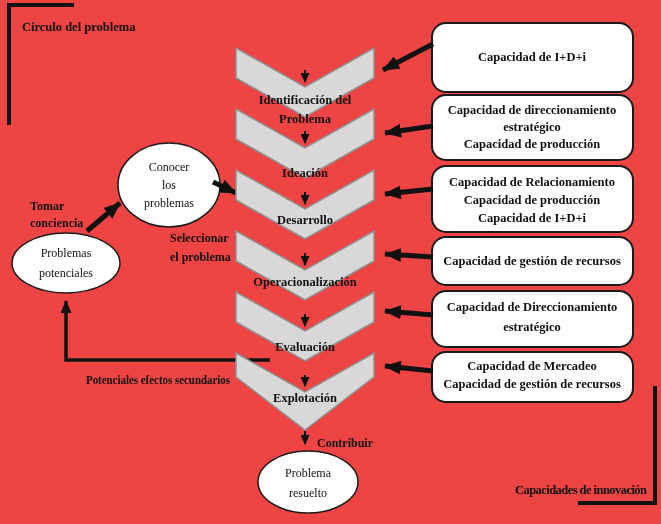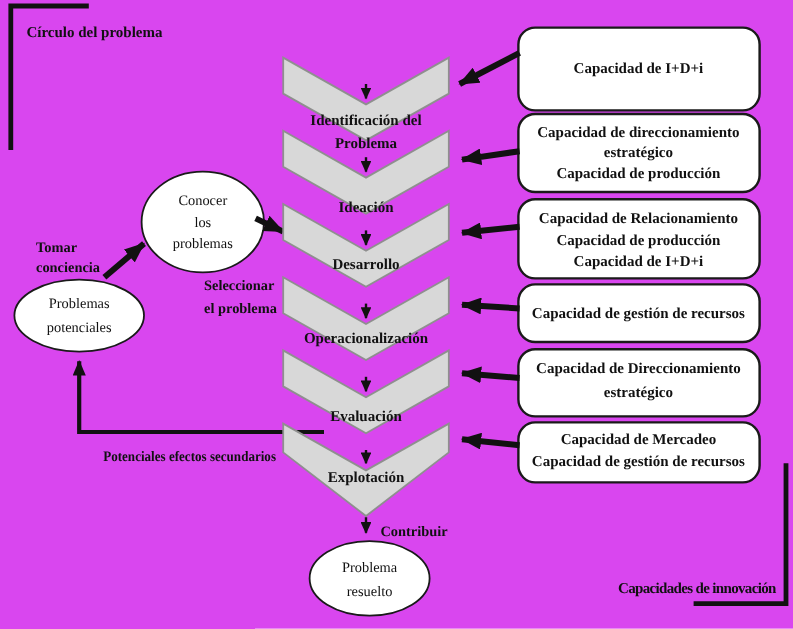--- a/index.html
+++ b/index.html
@@ -1,16 +1,16 @@
 <!DOCTYPE html>
 <html><head>
 <meta charset="utf-8">
 <style>
   html,body{margin:0;padding:0;background:#ffffff;}
-  .canvas{width:661px;height:524px;position:relative;background:#d946ef;overflow:hidden;}
+  .canvas{width:661px;height:524px;position:relative;background:#ef4444;overflow:hidden;}
   svg{display:block;}
   text{font-family:"Liberation Serif","DejaVu Serif",serif;fill:#111111;}
   .b{font-weight:bold;}
   .lbl{font-size:12.5px;}
   .sm{font-size:12px;}
   .stage-shape{fill:#d8d8d8;stroke:#8f8f8f;stroke-width:1.5;}
   .cap-box{fill:#ffffff;stroke:#1a1a1a;stroke-width:2;}
   .node{fill:#ffffff;stroke:#1a1a1a;stroke-width:1.5;}
   .thick{stroke:#111111;stroke-width:5;fill:none;}
   .mid{stroke:#111111;stroke-width:3.5;fill:none;}

